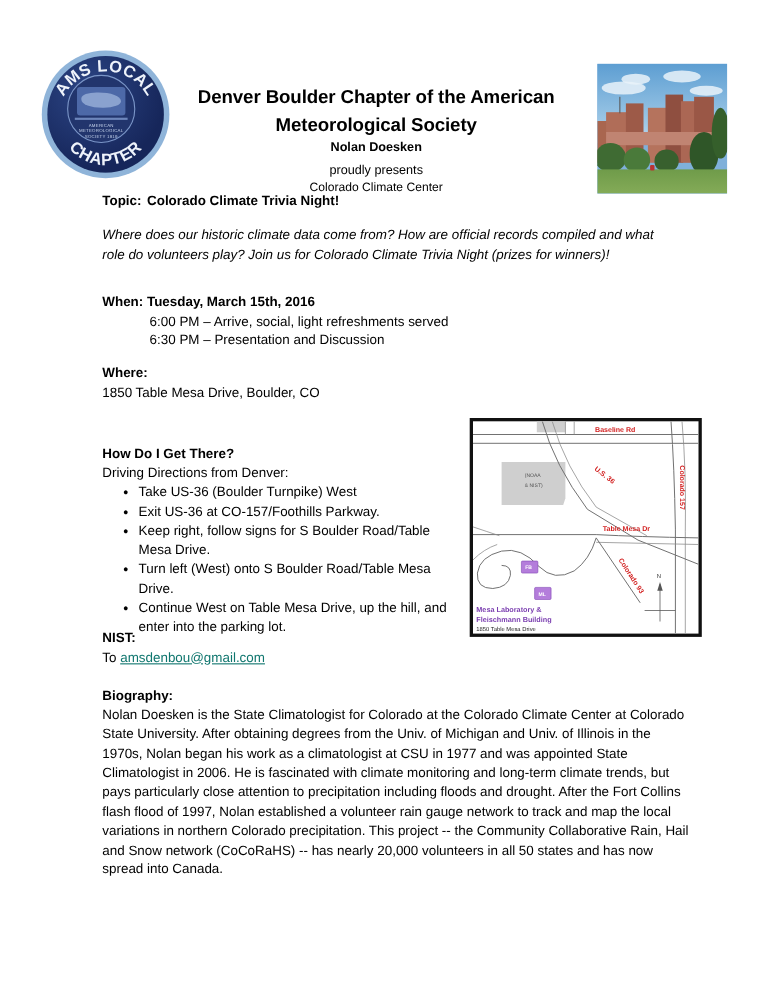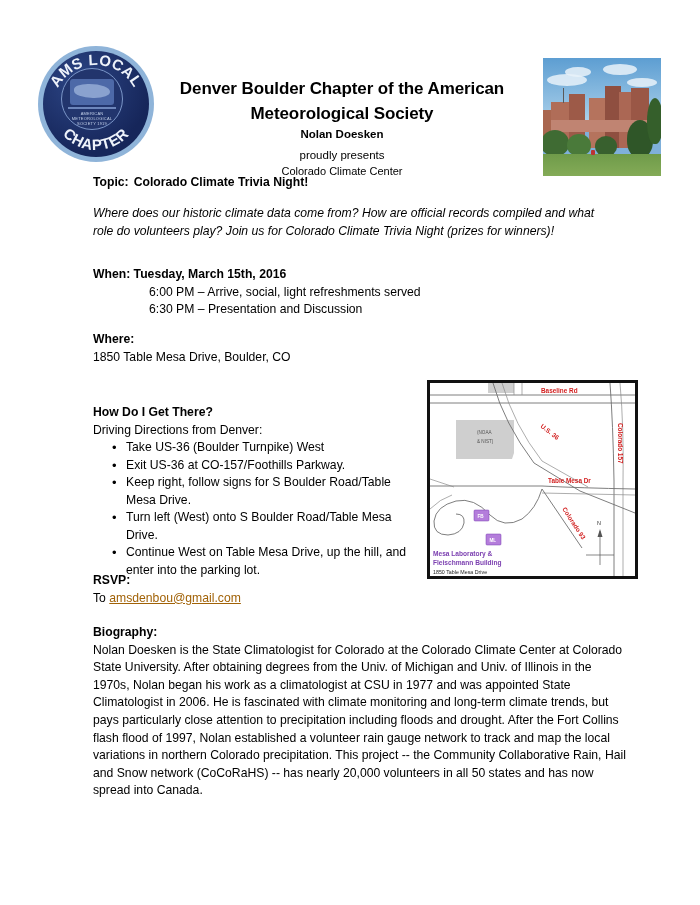--- a/index.html
+++ b/index.html
@@ -184,21 +184,21 @@
 
   #blurb {
     top: 204px;
     font-style: italic;
     line-height: 18px;
     width: 520px;
   }
 
   #when-block { top: 266px; }
   #when-block .when-head { font-weight: bold; }
-  #when-block .sched { margin-left: 56px; }
+  #when-block .sched { margin-left: 43px; }
 
   #where-block { top: 331px; }
   #where-block .where-head { font-weight: bold; }
 
   #directions {
     top: 404px;
     width: 330px;
   }
   #directions .dir-head { font-weight: bold; }
   #directions ul {
@@ -215,21 +215,21 @@
     content: "\2022";
     position: absolute;
     left: -14px;
     top: 0;
     font-size: 13px;
   }
 
   #rsvp-block { top: 572px; width: 330px; }
   #rsvp-block .rsvp-head { font-weight: bold; }
   #rsvp-block a {
-    color: #a16207;
+    color: #0f766e;
     text-decoration: underline;
   }
 
   #bio-block { top: 624px; width: 536px; line-height: 17.6px; }
   #bio-block .bio-head { font-weight: bold; }
   #bio-block .bio-body { text-align: left; }
 
   
   #map {
     position: absolute;
@@ -361,21 +361,21 @@
   <ul>
     <li>Take US-36 (Boulder Turnpike) West</li>
     <li>Exit US-36 at CO-157/Foothills Parkway.</li>
     <li>Keep right, follow signs for S Boulder Road/Table Mesa Drive.</li>
     <li>Turn left (West) onto S Boulder Road/Table Mesa Drive.</li>
     <li>Continue West on Table Mesa Drive, up the hill, and enter into the parking lot.</li>
   </ul>
 </div>
 
 <div id="rsvp-block" class="doc-text">
-  <div class="rsvp-head">RSVP:</div>
+  <div class="rsvp-head">NIST:</div>
   <div><span>To </span><a href="#">amsdenbou@gmail.com</a></div>
 </div>
 
 <div id="map">
   <svg width="205" height="193" viewBox="0 0 205 193">
 
     <rect class="blockfill" x="58" y="0" width="26" height="10"></rect>
     <polygon class="blockfill" points="26,37 84,37 84,70 82,76 26,76"></polygon>
     <text class="blocktext" x="47" y="51">(NOAA</text>
     <text class="blocktext" x="47" y="60">&amp; NIST)</text>

